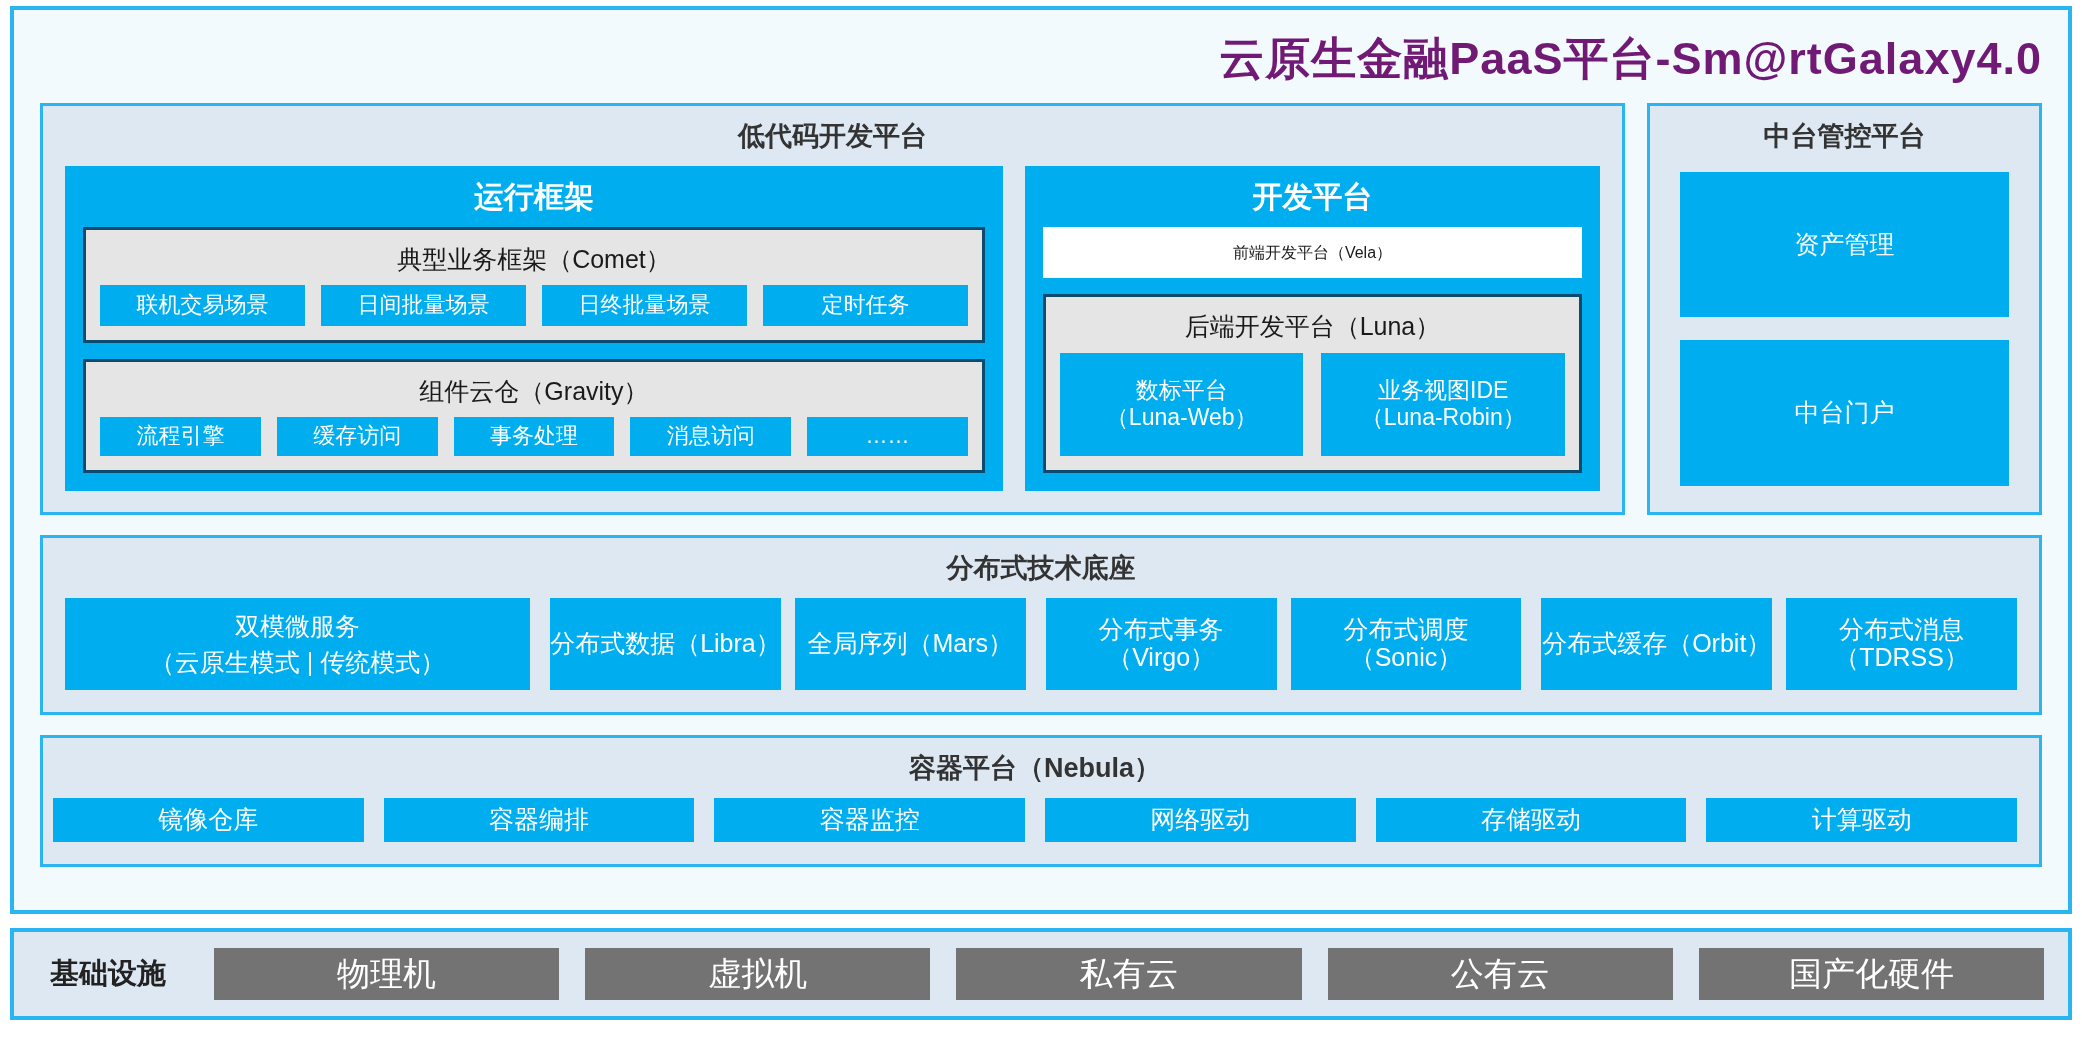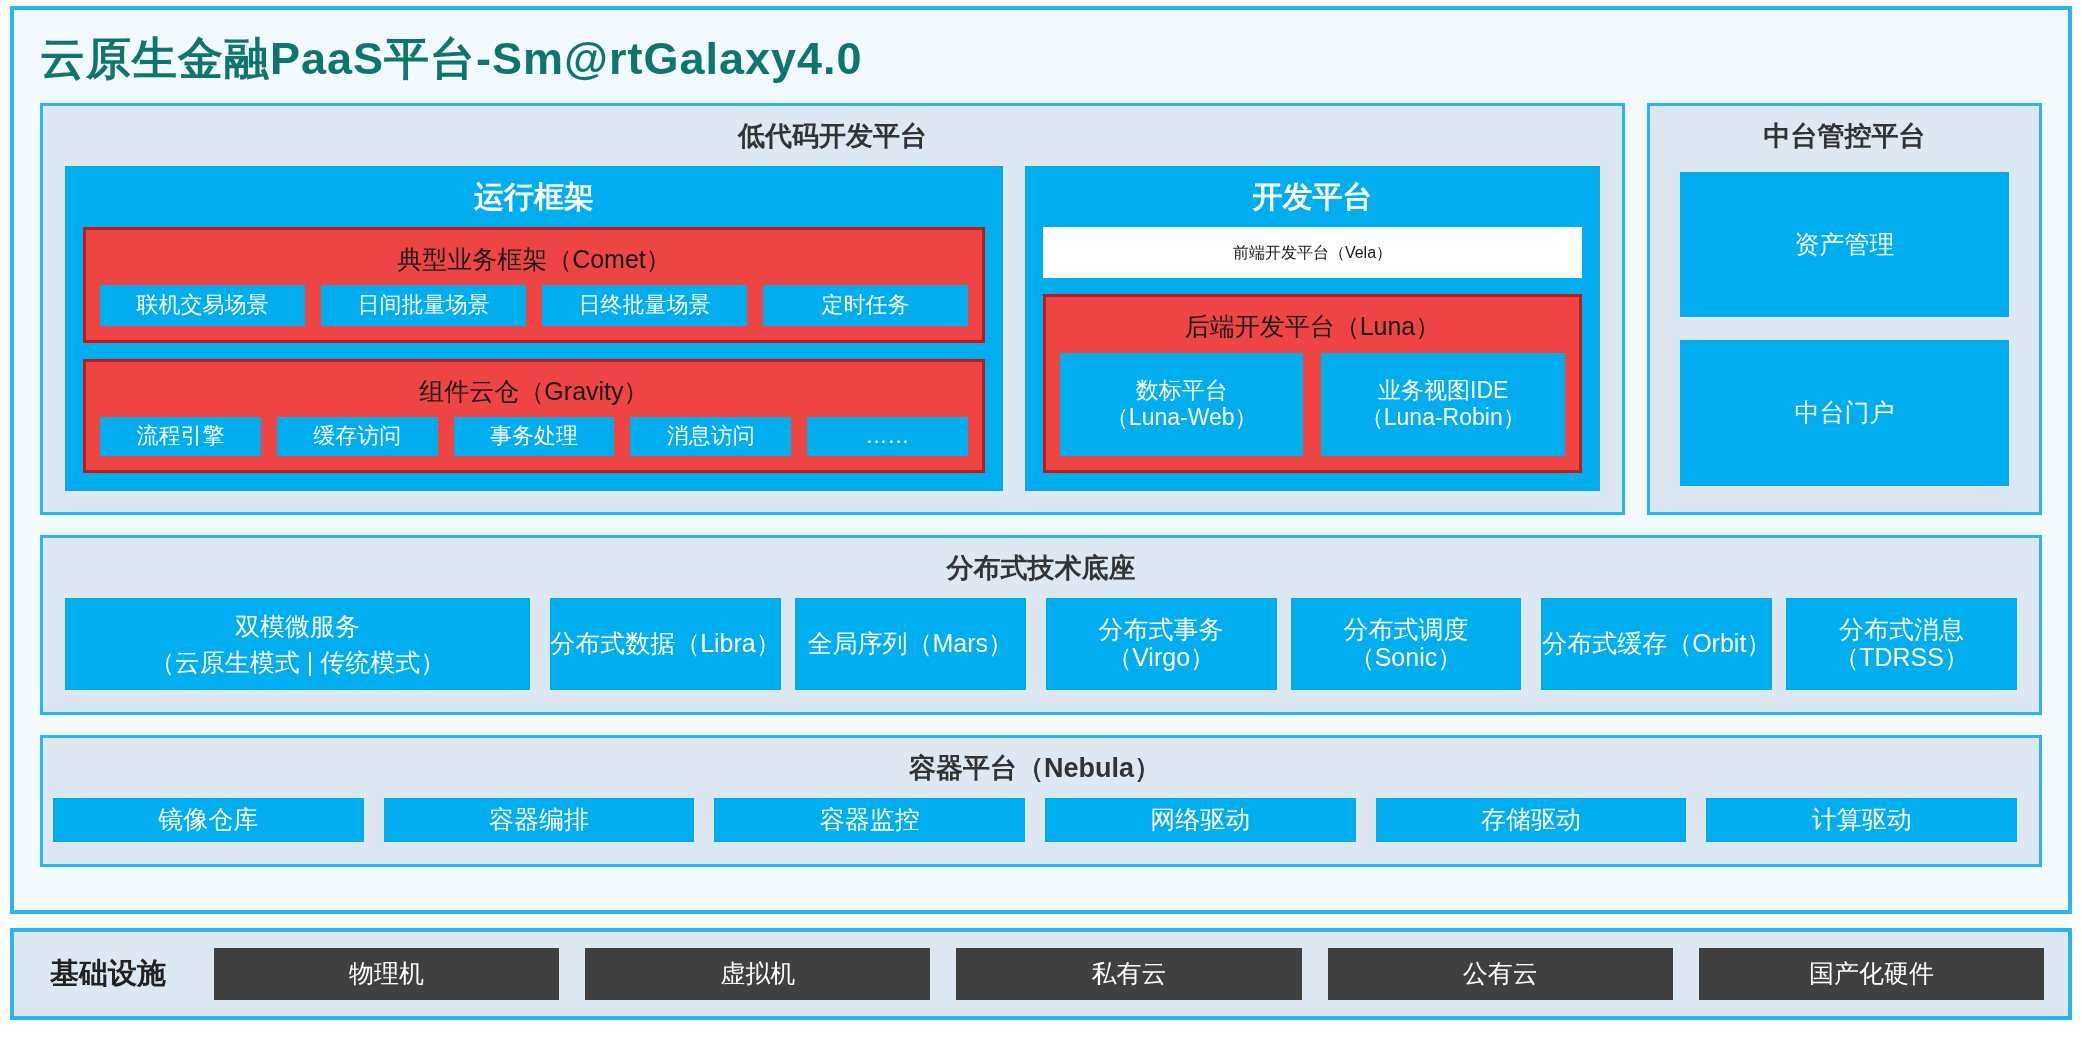--- a/index.html
+++ b/index.html
@@ -33,24 +33,24 @@
     background: #F3FAFD;
     box-sizing: border-box;
     padding: 0 26px 22px 26px;
     display: flex;
     flex-direction: column;
     flex: 0 0 auto;
     height: 908px;
   }
 
   .page-title {
-    text-align: left;
+    text-align: right;
     font-size: 45px;
     font-weight: bold;
-    color: #0f766e;
+    color: #701a75;
     letter-spacing: 1px;
     line-height: 1;
     padding: 26px 0 22px 0;
   }
 
   
   .row-top {
     display: flex;
     gap: 22px;
     height: 412px;
@@ -102,22 +102,22 @@
     font-size: 30px;
     font-weight: bold;
     padding: 14px 0 14px 0;
     line-height: 1.1;
   }
   .runtime  { flex: 1 1 62%; }
   .devplat  { flex: 1 1 38%; }
 
   
   .white-card {
-    background: #ef4444;
-    border: 3px solid #b91c1c;
+    background: #e5e5e5;
+    border: 3px solid #0c4a6e;
     box-sizing: border-box;
     padding: 10px 14px 14px 14px;
     display: flex;
     flex-direction: column;
   }
   .white-card-title {
     text-align: center;
     font-size: 25px;
     color: #1a1a1a;
     padding: 6px 0 12px 0;
@@ -264,23 +264,23 @@
   }
   .infra-label {
     font-size: 29px;
     font-weight: bold;
     color: #222222;
     flex: 0 0 auto;
     padding: 0 22px 0 12px;
     line-height: 1.1;
   }
   .infra-btn {
-    background: #404040;
-    color: #ffffff;
-    font-size: 25px;
+    background: #737373;
+    color: #ffffff;
+    font-size: 33px;
     flex: 1 1 0;
     height: 52px;
     display: flex;
     align-items: center;
     justify-content: center;
     line-height: 1.1;
   }
 </style>
 </head>
 <body>

